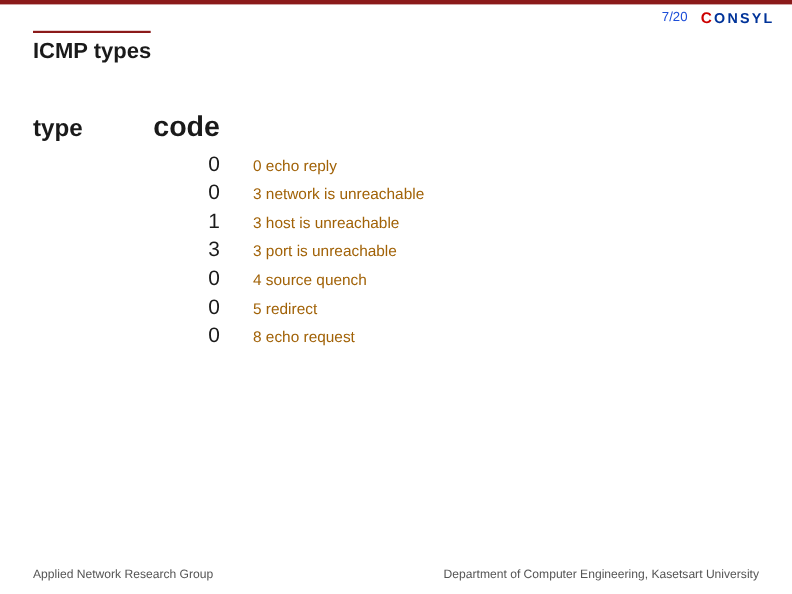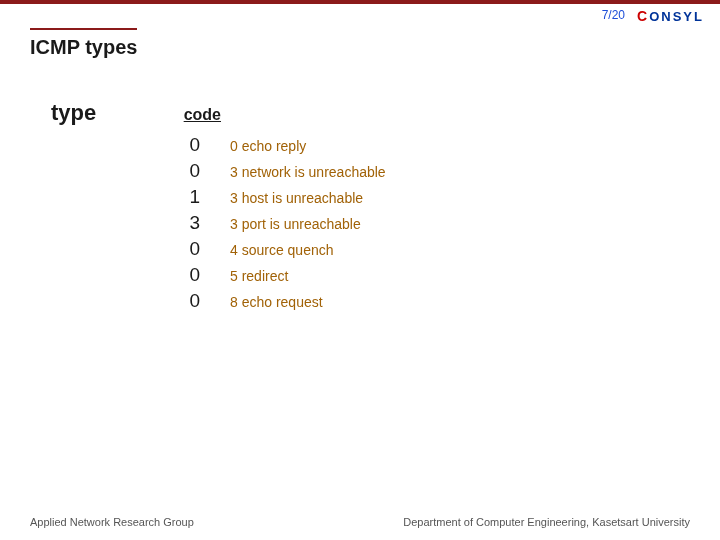--- a/index.html
+++ b/index.html
@@ -36,37 +36,35 @@
       position: absolute;
       top: 100px;
       left: 30px;
       right: 30px;
     }
 
     .table-header {
       display: flex;
       align-items: baseline;
       margin-bottom: 8px;
-      margin-left: 21px;
     }
 
     .col-type {
       width: 90px;
       font-size: 22px;
       font-weight: bold;
       color: #1a1a1a;
     }
 
     .col-code {
       width: 80px;
-      font-size: 16px;
+      font-size: 26px;
       font-weight: bold;
       color: #1a1a1a;
       text-align: right;
-      text-decoration: underline;
     }
 
     .col-meaning {
       flex: 1;
       font-size: 22px;
       font-weight: bold;
       color: #1a1a1a;
       padding-left: 60px;
     }
 

